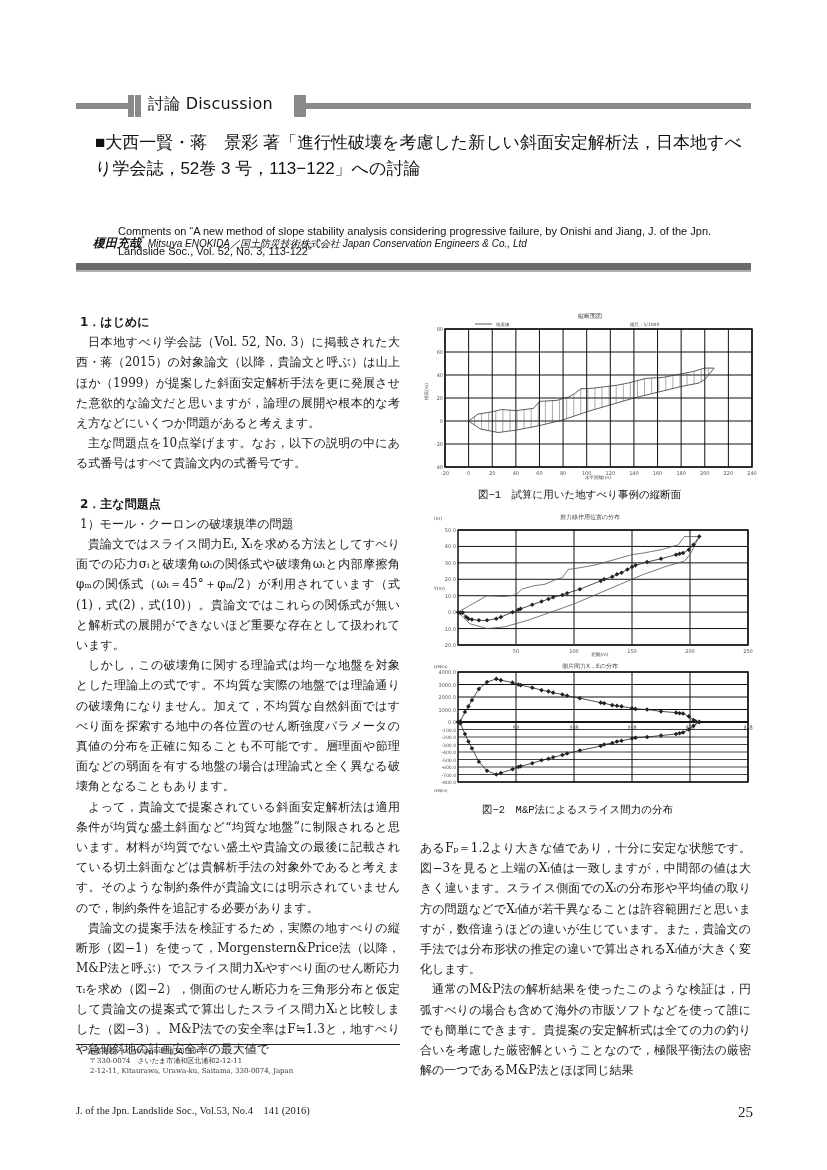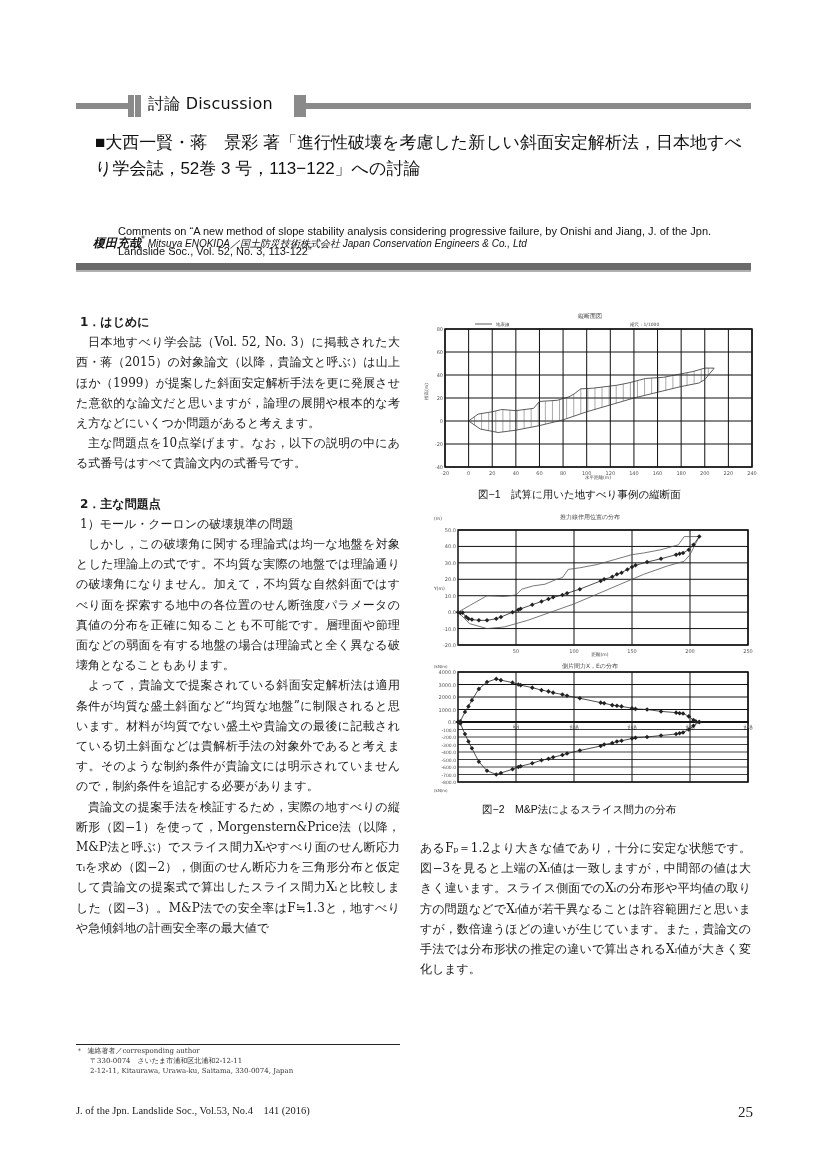--- a/index.html
+++ b/index.html
@@ -18,21 +18,21 @@
   .rule-thin { position:absolute; left:76px; top:270px; width:675px; height:2px; background:#b0b0b0; }
   .col { position:absolute; font-size:12px; line-height:20.2px; text-align:justify; }
   .col p { margin:0; }
   .indent { text-indent:1em; }
   .heading { font-family:"DejaVu Sans", sans-serif; font-weight:bold; font-size:12px; }
   .subhead { font-size:12px; }
   .footnote-rule { position:absolute; left:76px; top:1044px; width:324px; height:1px; background:#222; }
   .footnote { position:absolute; left:76px; top:1046px; width:330px; font-size:7px; line-height:10px; color:#333; }
   .footer-left { position:absolute; left:76px; top:1104px; font-family:"Liberation Serif", serif; font-size:10.5px; color:#222; }
   .footer-right { position:absolute; left:738px; top:1104px; font-family:"Liberation Serif", serif; font-size:15px; color:#222; }
-  .caption { position:absolute; font-family:Liberation Sans, sans-serif; font-size:10.5px; color:#111; }
+  .caption { position:absolute; font-family:Liberation Mono, monospace; font-size:10.5px; color:#111; }
   .chart { position:absolute; }
   svg text { font-family:"DejaVu Sans", sans-serif; }
 </style>
 </head>
 <body>
 
 <div class="band-left"></div>
 <div class="band-tick" style="left:128px"></div>
 <div class="band-tick" style="left:135px"></div>
 <div class="section-label">討論 Discussion</div>
@@ -48,20 +48,21 @@
 <div class="rule-thick"></div>
 <div class="rule-thin"></div>
 
 <div class="col" style="left:76px; top:312px; width:324px;">
   <p class="heading" style="margin-left:4px">1．はじめに</p>
   <p class="indent">日本地すべり学会誌（Vol. 52, No. 3）に掲載された大西・蒋（2015）の対象論文（以降，貴論文と呼ぶ）は山上ほか（1999）が提案した斜面安定解析手法を更に発展させた意欲的な論文だと思いますが，論理の展開や根本的な考え方などにいくつか問題があると考えます。</p>
   <p class="indent">主な問題点を10点挙げます。なお，以下の説明の中にある式番号はすべて貴論文内の式番号です。</p>
   <p style="height:20px"></p>
   <p class="heading" style="margin-left:4px">2．主な問題点</p>
   <p class="subhead" style="margin-left:4px">1）モール・クーロンの破壊規準の問題</p>
+  <p class="indent">貴論文ではスライス間力Eᵢ, Xᵢを求める方法としてすべり面での応力σᵢと破壊角ωᵢの関係式や破壊角ωᵢと内部摩擦角φₘの関係式（ωᵢ＝45°＋φₘ/2）が利用されています（式(1)，式(2)，式(10)）。貴論文ではこれらの関係式が無いと解析式の展開ができないほど重要な存在として扱われています。</p>
   <p class="indent">しかし，この破壊角に関する理論式は均一な地盤を対象とした理論上の式です。不均質な実際の地盤では理論通りの破壊角になりません。加えて，不均質な自然斜面ではすべり面を探索する地中の各位置のせん断強度パラメータの真値の分布を正確に知ることも不可能です。層理面や節理面などの弱面を有する地盤の場合は理論式と全く異なる破壊角となることもあります。</p>
   <p class="indent">よって，貴論文で提案されている斜面安定解析法は適用条件が均質な盛土斜面など“均質な地盤”に制限されると思います。材料が均質でない盛土や貴論文の最後に記載されている切土斜面などは貴解析手法の対象外であると考えます。そのような制約条件が貴論文には明示されていませんので，制約条件を追記する必要があります。</p>
   <p class="indent">貴論文の提案手法を検証するため，実際の地すべりの縦断形（図−1）を使って，Morgenstern&amp;Price法（以降，M&amp;P法と呼ぶ）でスライス間力Xᵢやすべり面のせん断応力τᵢを求め（図−2），側面のせん断応力を三角形分布と仮定して貴論文の提案式で算出したスライス間力Xᵢと比較しました（図−3）。M&amp;P法での安全率はF≒1.3と，地すべりや急傾斜地の計画安全率の最大値で</p>
 </div>
 
 <div class="footnote-rule"></div>
 <div class="footnote">
   <div><span>＊</span>&nbsp;&nbsp;<span>連絡著者／corresponding author</span></div>
   <div style="padding-left:14px">〒330-0074　さいたま市浦和区北浦和2-12-11</div>
   <div style="padding-left:14px">2-12-11, Kitaurawa, Urawa-ku, Saitama, 330-0074, Japan</div>
@@ -357,16 +358,17 @@
       <rect x="261.44" y="70.9" width="3.2" height="3.2" fill="#222" transform="rotate(45 263.04 72.5)"></rect>
       <rect x="267.24" y="67.9" width="3.2" height="3.2" fill="#222" transform="rotate(45 268.84000000000003 69.5)"></rect>
       <rect x="271.88" y="64.15" width="3.2" height="3.2" fill="#222" transform="rotate(45 273.48 65.75)"></rect>
       <rect x="277.67999999999995" y="60.4" width="3.2" height="3.2" fill="#222" transform="rotate(45 279.28 62)"></rect>
     </g>
 </svg>
 <div class="caption" style="left:482px; top:803px">図−2　M&amp;P法によるスライス間力の分布</div>
 
 <div class="col" style="left:420px; top:838px; width:331px;">
   <p>あるFₚ＝1.2より大きな値であり，十分に安定な状態です。図−3を見ると上端のXᵢ値は一致しますが，中間部の値は大きく違います。スライス側面でのXᵢの分布形や平均値の取り方の問題などでXᵢ値が若干異なることは許容範囲だと思いますが，数倍違うほどの違いが生じています。また，貴論文の手法では分布形状の推定の違いで算出されるXᵢ値が大きく変化します。</p>
+  <p class="indent">通常のM&amp;P法の解析結果を使ったこのような検証は，円弧すべりの場合も含めて海外の市販ソフトなどを使って誰にでも簡単にできます。貴提案の安定解析式は全ての力の釣り合いを考慮した厳密解ということなので，極限平衡法の厳密解の一つであるM&amp;P法とほぼ同じ結果</p>
 </div>
 
 <div class="footer-left">J. of the Jpn. Landslide Soc., Vol.53, No.4　141 (2016)</div>
 <div class="footer-right">25</div>
 
 </body></html>

